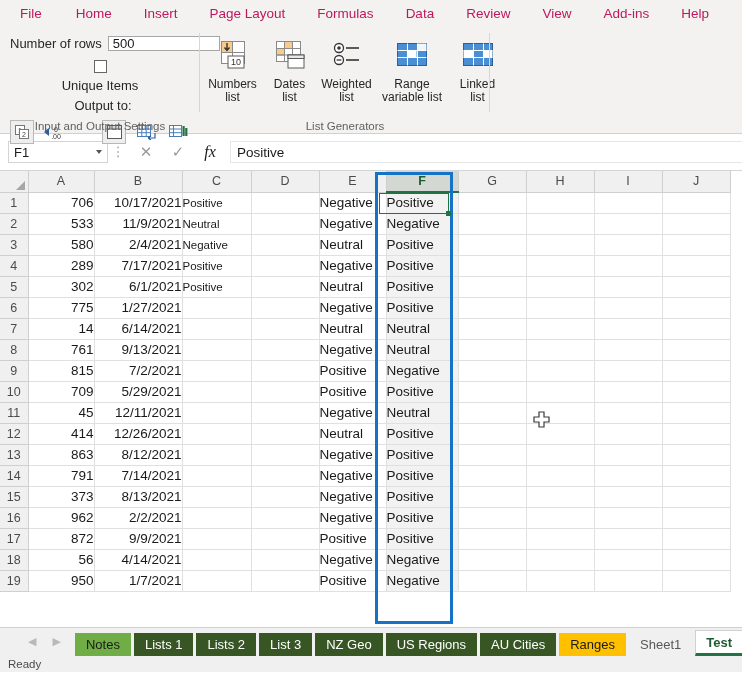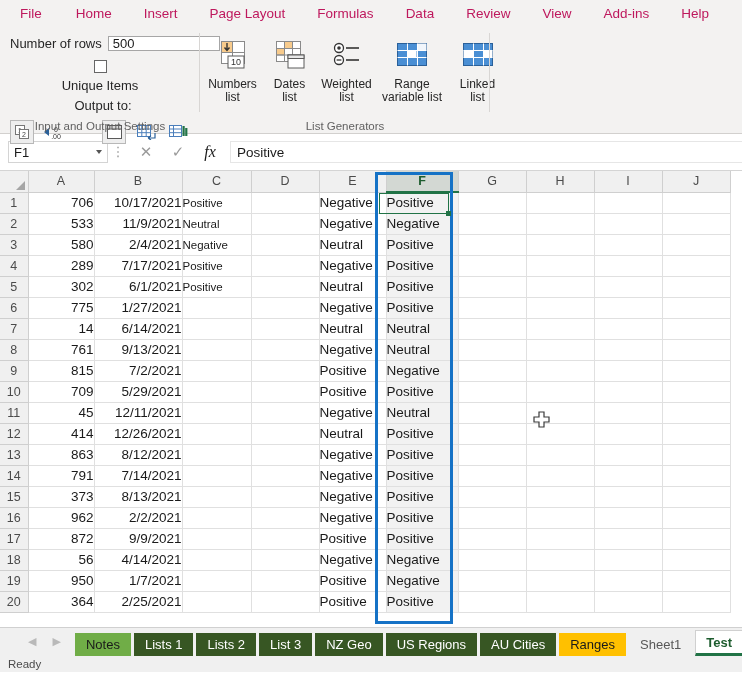--- a/index.html
+++ b/index.html
@@ -694,33 +694,20 @@
             <td class="cell num">1/7/2021</td>
             <td class="cell small"></td>
             <td class="cell"></td>
             <td class="cell">Positive</td>
             <td class="cell selcol">Negative</td>
             <td class="cell"></td>
             <td class="cell"></td>
             <td class="cell"></td>
             <td class="cell"></td>
           </tr>
-          <tr>
-            <td class="rowhead">20</td>
-            <td class="cell num">364</td>
-            <td class="cell num">2/25/2021</td>
-            <td class="cell small"></td>
-            <td class="cell"></td>
-            <td class="cell">Positive</td>
-            <td class="cell selcol">Positive</td>
-            <td class="cell"></td>
-            <td class="cell"></td>
-            <td class="cell"></td>
-            <td class="cell"></td>
-          </tr>
         </tbody>
     </table>
 
     <div class="sel-rect" style="left:375px; top:1px; width:78px; height:452px;"></div>
     <div class="active-cell" style="left:379px; top:22px; width:70px; height:21px;"></div>
     <div class="active-handle" style="left:446px; top:40px;"></div>
 
     <div class="cursor-cross" style="left:533px; top:240px;">
       <svg width="17" height="17" viewBox="0 0 17 17">
         <path d="M6 1 H11 V6 H16 V11 H11 V16 H6 V11 H1 V6 H6 Z" fill="#ffffff" stroke="#3a3a3a" stroke-width="1.2"></path>

